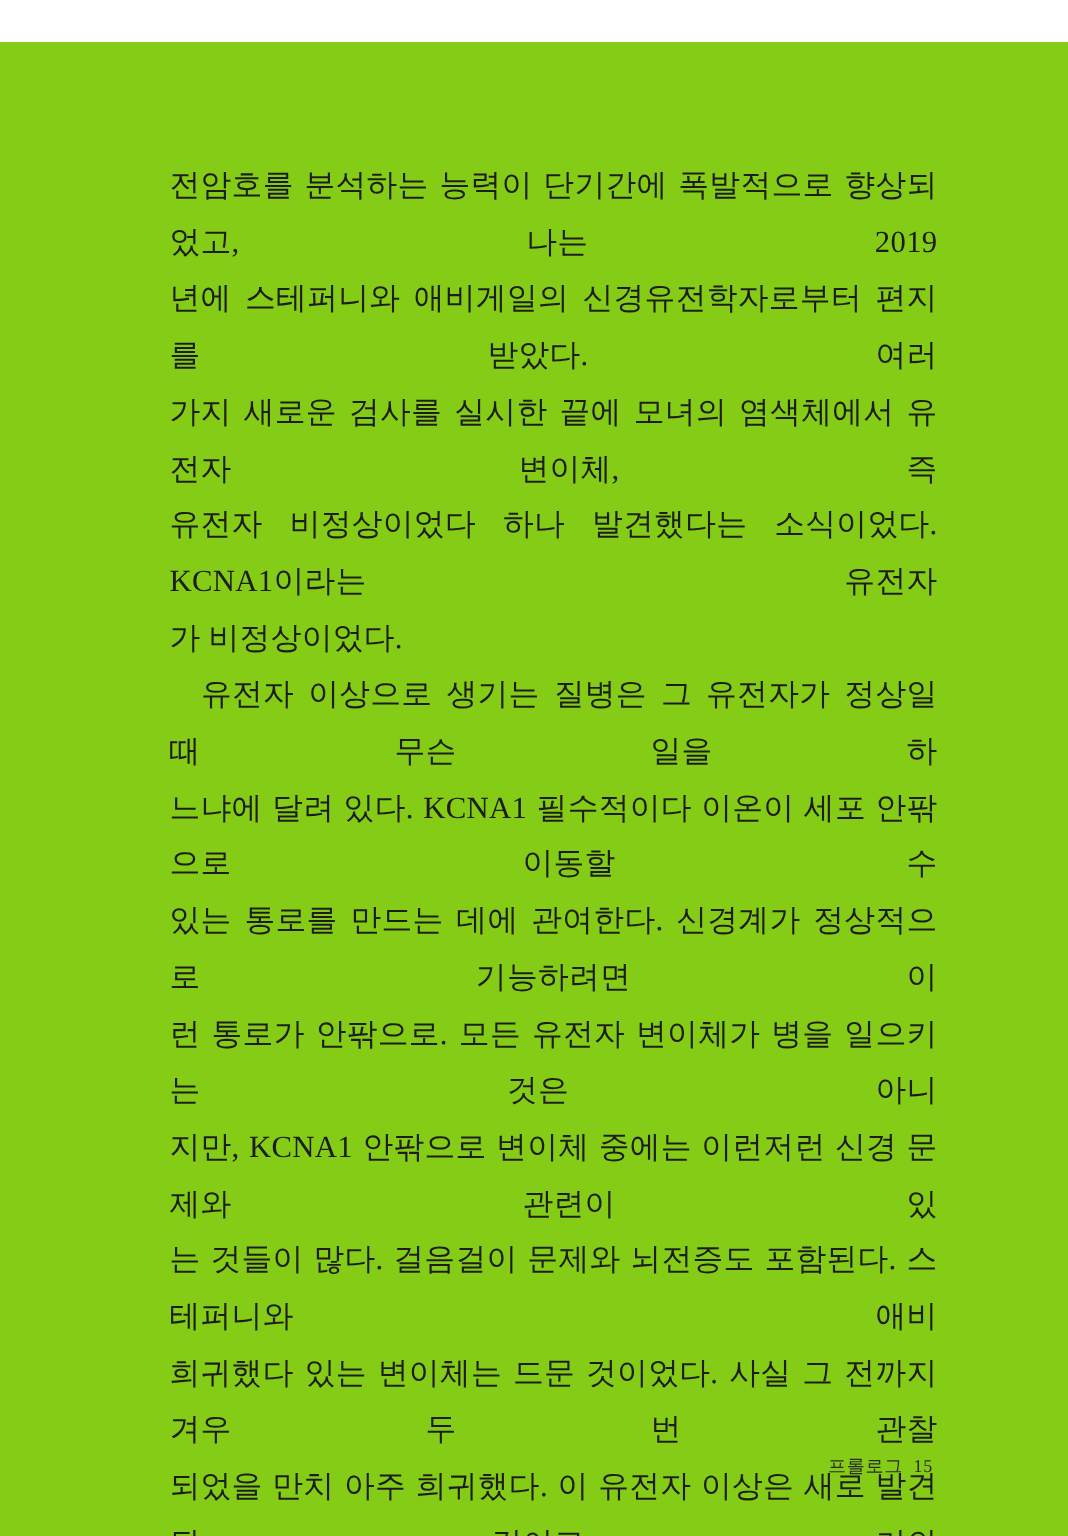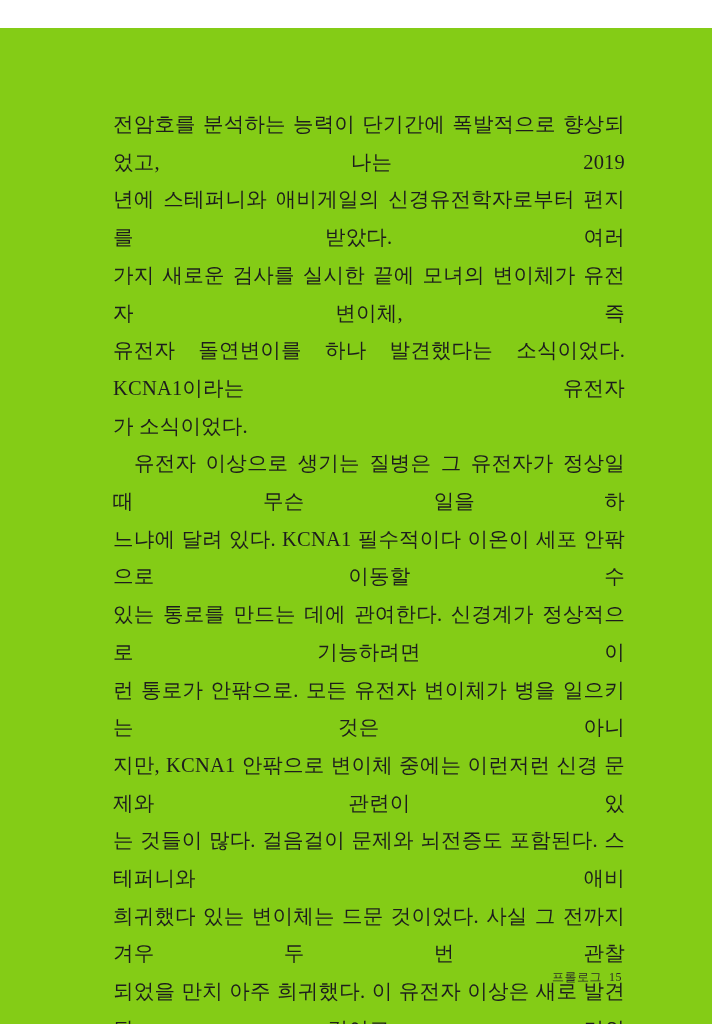--- a/index.html
+++ b/index.html
@@ -47,23 +47,23 @@
     margin-left: 7px;
   }
 </style>
 </head>
 <body>
 
 <div class="page">
   <div class="body-text">
       <div class="line fill">전암호를 분석하는 능력이 단기간에 폭발적으로 향상되었고, 나는 2019</div>
       <div class="line fill">년에 스테퍼니와 애비게일의 신경유전학자로부터 편지를 받았다. 여러</div>
-      <div class="line fill">가지 새로운 검사를 실시한 끝에 모녀의 변이체가 유전자 변이체, 즉</div>
-      <div class="line fill">유전자 돌연변이를 하나 발견했다는 소식이었다. KCNA1이라는 유전자</div>
-      <div class="line">가 소식이었다.</div>
+      <div class="line fill">가지 새로운 검사를 실시한 끝에 모녀의 염색체에서 유전자 변이체, 즉</div>
+      <div class="line fill">유전자 비정상이었다 하나 발견했다는 소식이었다. KCNA1이라는 유전자</div>
+      <div class="line">가 비정상이었다.</div>
       <div class="line indent fill">유전자 이상으로 생기는 질병은 그 유전자가 정상일 때 무슨 일을 하</div>
       <div class="line fill">느냐에 달려 있다. KCNA1 필수적이다 이온이 세포 안팎으로 이동할 수</div>
       <div class="line fill">있는 통로를 만드는 데에 관여한다. 신경계가 정상적으로 기능하려면 이</div>
       <div class="line fill">런 통로가 안팎으로. 모든 유전자 변이체가 병을 일으키는 것은 아니</div>
       <div class="line fill">지만, KCNA1 안팎으로 변이체 중에는 이런저런 신경 문제와 관련이 있</div>
       <div class="line fill">는 것들이 많다. 걸음걸이 문제와 뇌전증도 포함된다. 스테퍼니와 애비</div>
       <div class="line fill">희귀했다 있는 변이체는 드문 것이었다. 사실 그 전까지 겨우 두 번 관찰</div>
       <div class="line fill">되었을 만치 아주 희귀했다. 이 유전자 이상은 새로 발견된 것이고 거의</div>
       <div class="line fill">이해가 되지 않은 상태였지만, 같은 유전자 변이체를 지니고 신경 질환</div>
     </div>

